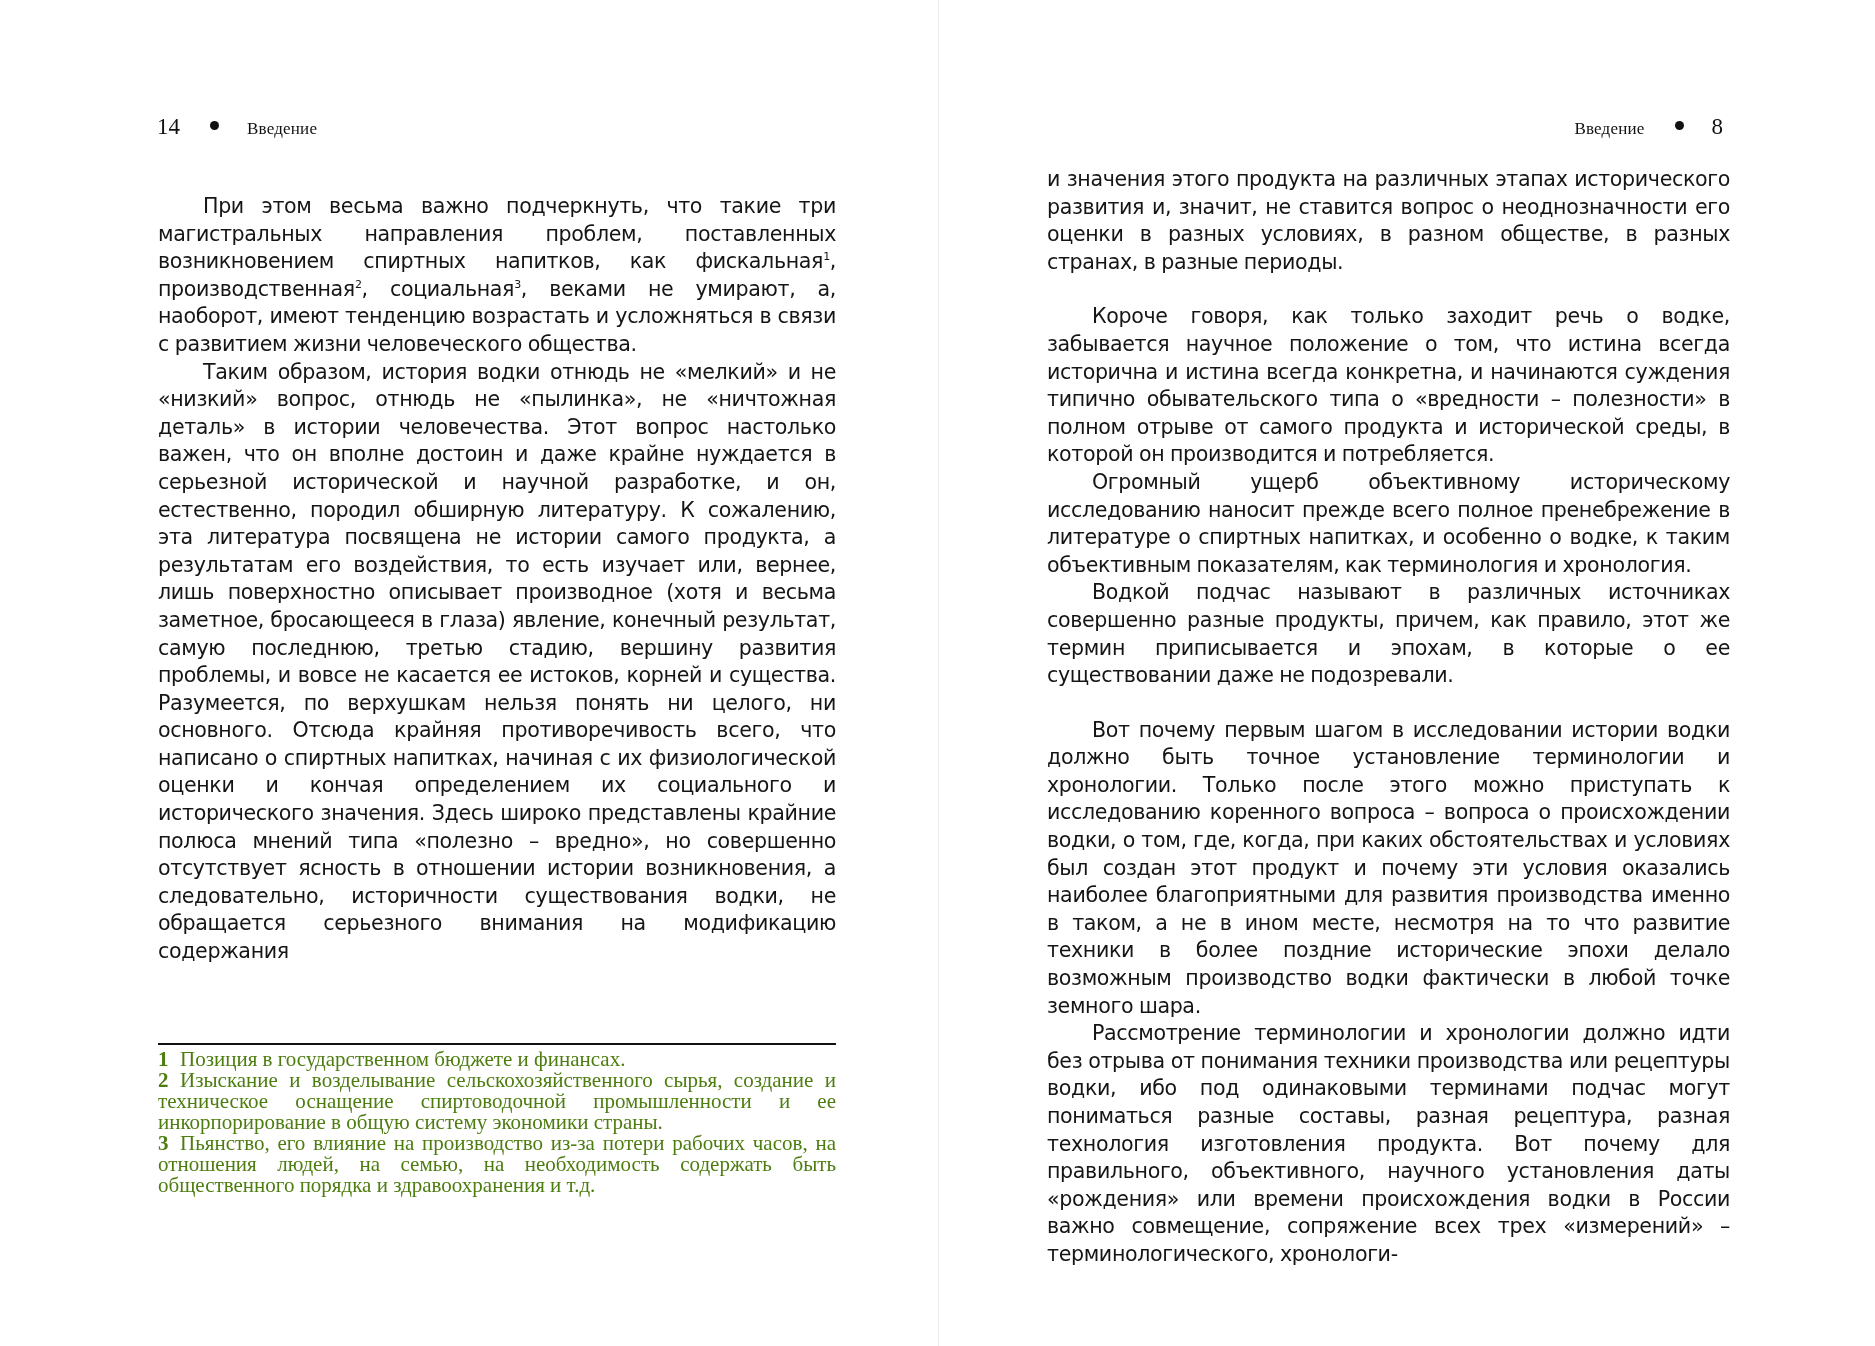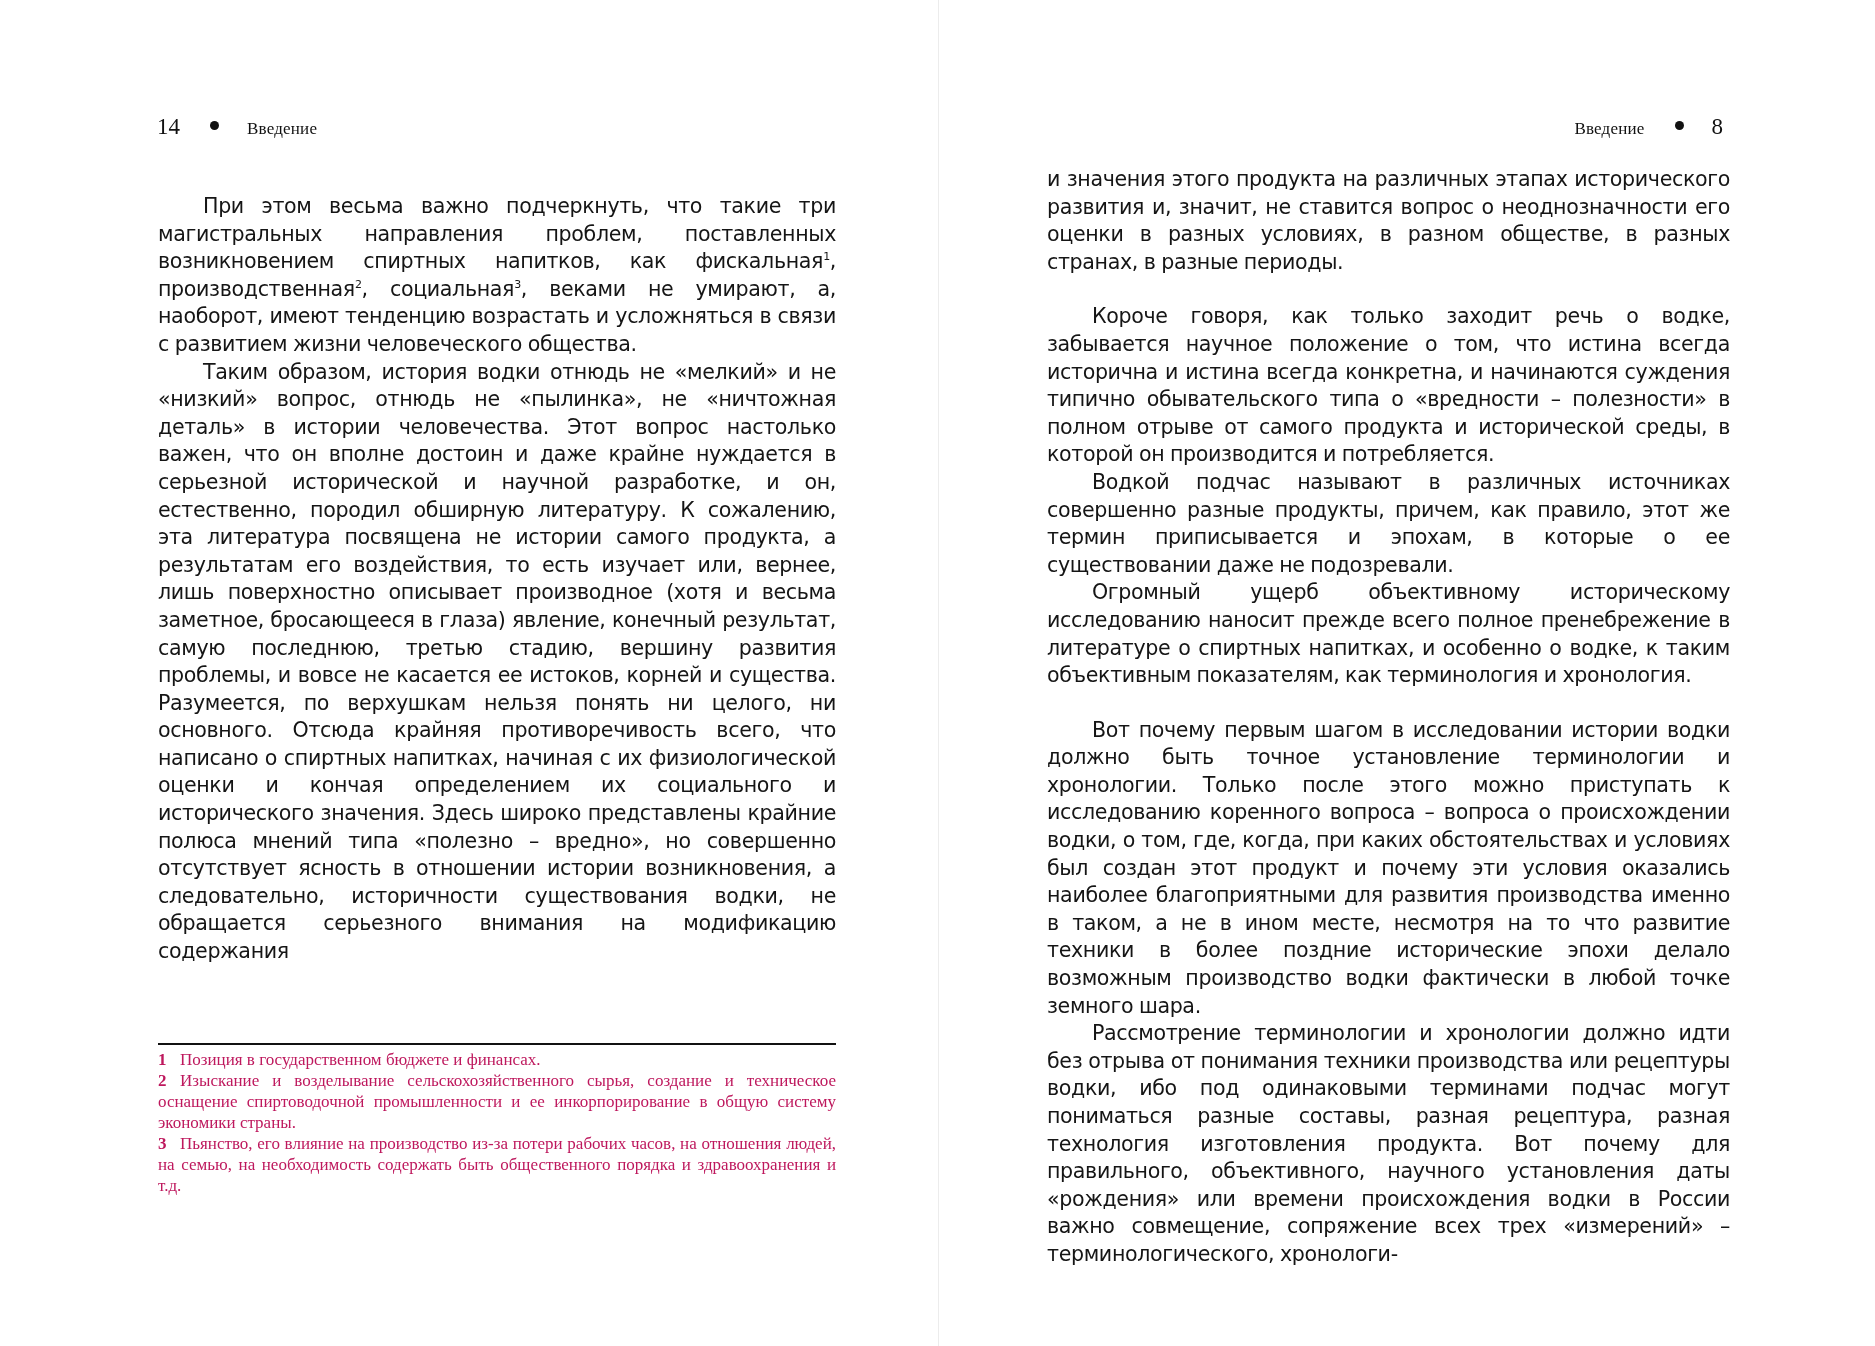--- a/index.html
+++ b/index.html
@@ -18,21 +18,21 @@
   .bullet { display: inline-block; width: 9px; height: 9px; border-radius: 50%; background: #111; position: relative; top: -4px; margin: 0 28px 0 30px; }
   .htitle { font-size: 17px; letter-spacing: 0.2px; margin-top: 24px; }
   .body { position: absolute; font-family: "DejaVu Sans", "Liberation Sans", sans-serif; font-size: 20.6px; line-height: 27.6px; text-align: justify; hyphens: manual; letter-spacing: -0.35px; word-spacing: -0.5px; color: #151515; }
   .left .body { left: 158px; top: 166px; width: 678px; }
   .right .body { left: 108px; top: 166px; width: 683px; }
   .body p { margin: 0; text-indent: 45px; }
   .body p.noindent { text-indent: 0; }
   .body p.gap { margin-top: 27px; }
   sup { font-size: 11px; line-height: 0; vertical-align: super; }
   .fn-rule { position: absolute; left: 158px; top: 1043px; width: 678px; height: 1.5px; background: #111; }
-  .footnotes { position: absolute; left: 158px; top: 1049px; width: 678px; font-family: "Liberation Serif", "DejaVu Serif", serif; font-size: 17px; line-height: 21px; text-align: justify; color: #be185d; }
+  .footnotes { position: absolute; left: 158px; top: 1049px; width: 678px; font-family: "Liberation Serif", "DejaVu Serif", serif; font-size: 21px; line-height: 21px; text-align: justify; color: #4d7c0f; }
   .footnotes .fn { margin: 0; }
   .fn-num { font-weight: bold; display: inline-block; width: 22px; }
 </style>
 </head>
 <body>
 
 <div class="gutter"></div>
 
 <div class="page left">
   <div class="header">
@@ -57,18 +57,18 @@
 <div class="page right">
   <div class="header">
     <span class="htitle">Введение</span>
     <span class="bullet"></span>
     <span class="pnum">8</span>
   </div>
 
   <div class="body">
     <p class="noindent">и значения этого продукта на различных этапах исторического развития и, значит, не ставится вопрос о неоднозначности его оценки в разных условиях, в разном обществе, в разных странах, в разные периоды.</p>
     <p class="gap">Короче говоря, как только заходит речь о водке, забывается научное положение о том, что истина всегда исторична и истина всегда конкретна, и начинаются суждения типично обывательского типа о «вредности – полезности» в полном отрыве от самого продукта и исторической среды, в которой он производится и потребляется.</p>
+    <p>Огромный ущерб объективному историческому исследованию наносит прежде всего полное пренебрежение в литературе о спиртных напитках, и особенно о водке, к таким объективным показателям, как терминология и хронология.</p>
     <p>Водкой подчас называют в различных источниках совершенно разные продукты, причем, как правило, этот же термин приписывается и эпохам, в которые о ее существовании даже не подозревали.</p>
-    <p>Огромный ущерб объективному историческому исследованию наносит прежде всего полное пренебрежение в литературе о спиртных напитках, и особенно о водке, к таким объективным показателям, как терминология и хронология.</p>
     <p class="gap">Вот почему первым шагом в исследовании истории водки должно быть точное установление терминологии и хронологии. Только после этого можно приступать к исследованию коренного вопроса – вопроса о происхождении водки, о том, где, когда, при каких обстоятельствах и условиях был создан этот продукт и почему эти условия оказались наиболее благоприятными для развития производства именно в таком, а не в ином месте, несмотря на то что развитие техники в более поздние исторические эпохи делало возможным производство водки фактически в любой точке земного шара.</p>
     <p>Рассмотрение терминологии и хронологии должно идти без отрыва от понимания техники производства или рецептуры водки, ибо под одинаковыми терминами подчас могут пониматься разные составы, разная рецептура, разная технология изготовления продукта. Вот почему для правильного, объективного, научного установления даты «рождения» или времени происхождения водки в России важно совмещение, сопряжение всех трех «измерений» – терминологического, хронологи-</p>
   </div>
 </div>
 
 </body></html>

